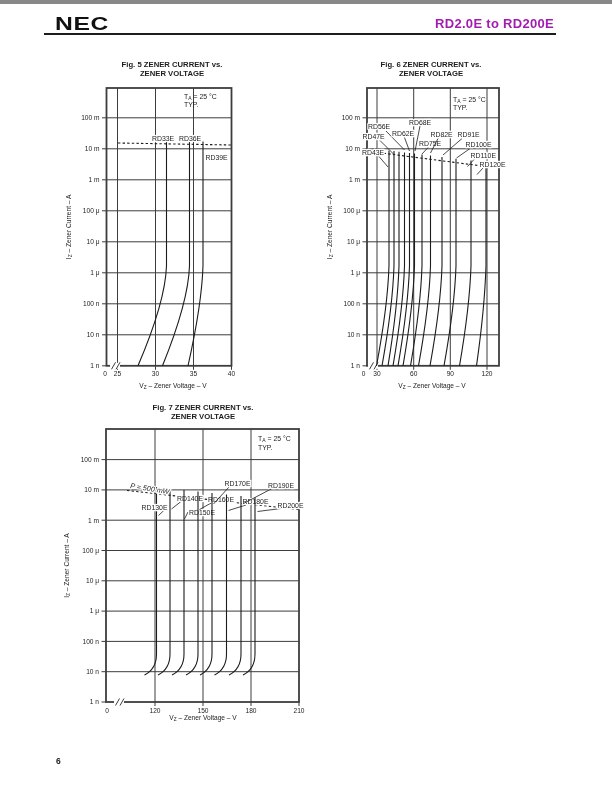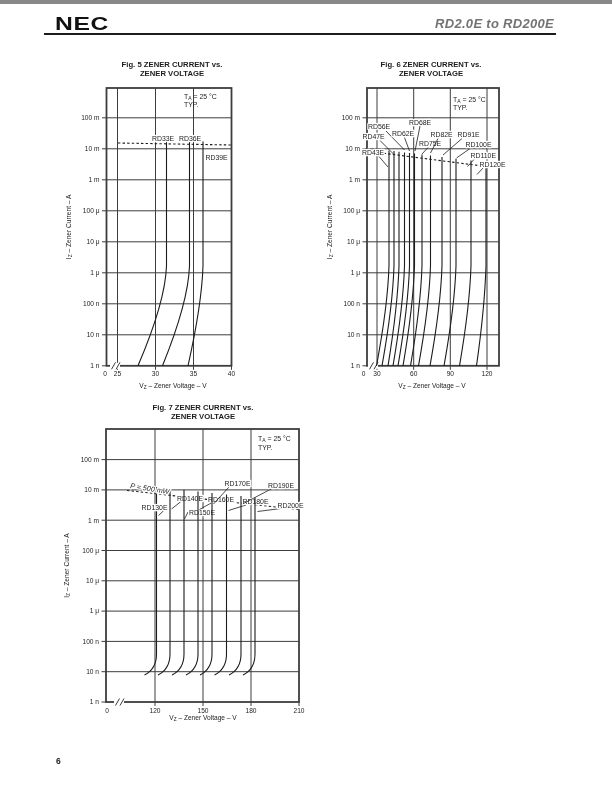--- a/index.html
+++ b/index.html
@@ -5,23 +5,22 @@
   html,body{margin:0;padding:0;background:#888;}
   .page{
     position:relative;width:612px;height:792px;margin:4px auto;background:#ffffff;
     font-family:"Liberation Sans",sans-serif;overflow:hidden;
   }
   .nec-logo{
     position:absolute;left:55px;top:9px;font-size:19px;font-weight:900;color:#111;
     letter-spacing:0.5px;transform:scaleX(1.3);transform-origin:left center;
   }
   .doc-title{
-    position:absolute;right:58px;top:12px;font-size:13px;font-weight:bold;color:#737373;
+    position:absolute;right:58px;top:12px;font-size:13px;font-weight:bold;color:#a21caf;
     letter-spacing:0.3px;
-    font-style:italic;
   }
   .header-rule{
     position:absolute;left:44px;top:29px;width:512px;height:2px;background:#1c1c1c;
   }
   .watermark{
     position:absolute;left:152px;top:364px;width:310px;font-size:40px;line-height:48px;
     color:#c9c9c9;letter-spacing:1px;white-space:nowrap;z-index:0;opacity:0.85;
   }
   svg.charts{position:absolute;left:0;top:0;z-index:1;}
   .footer{

